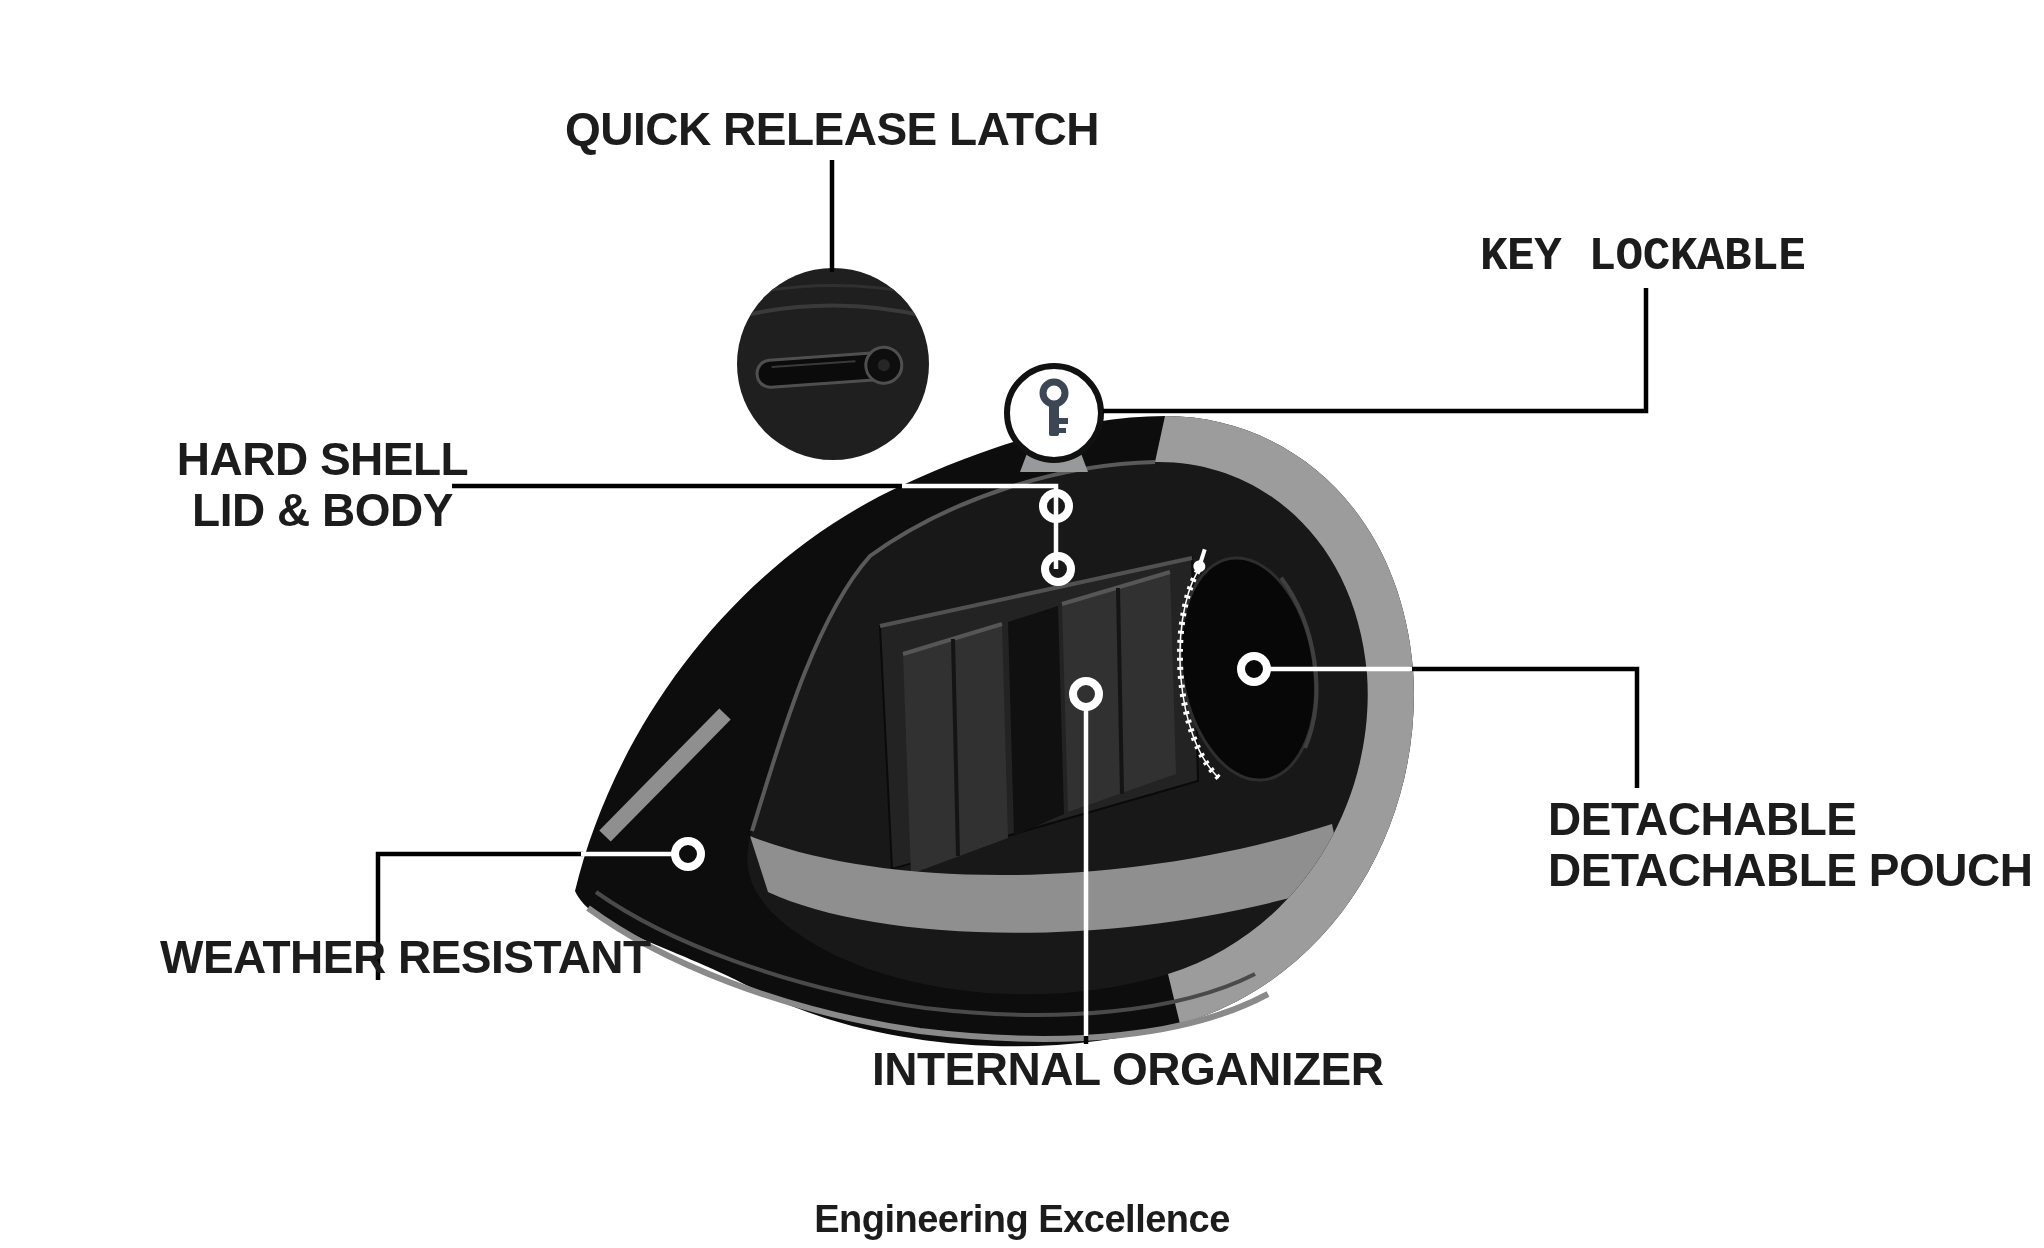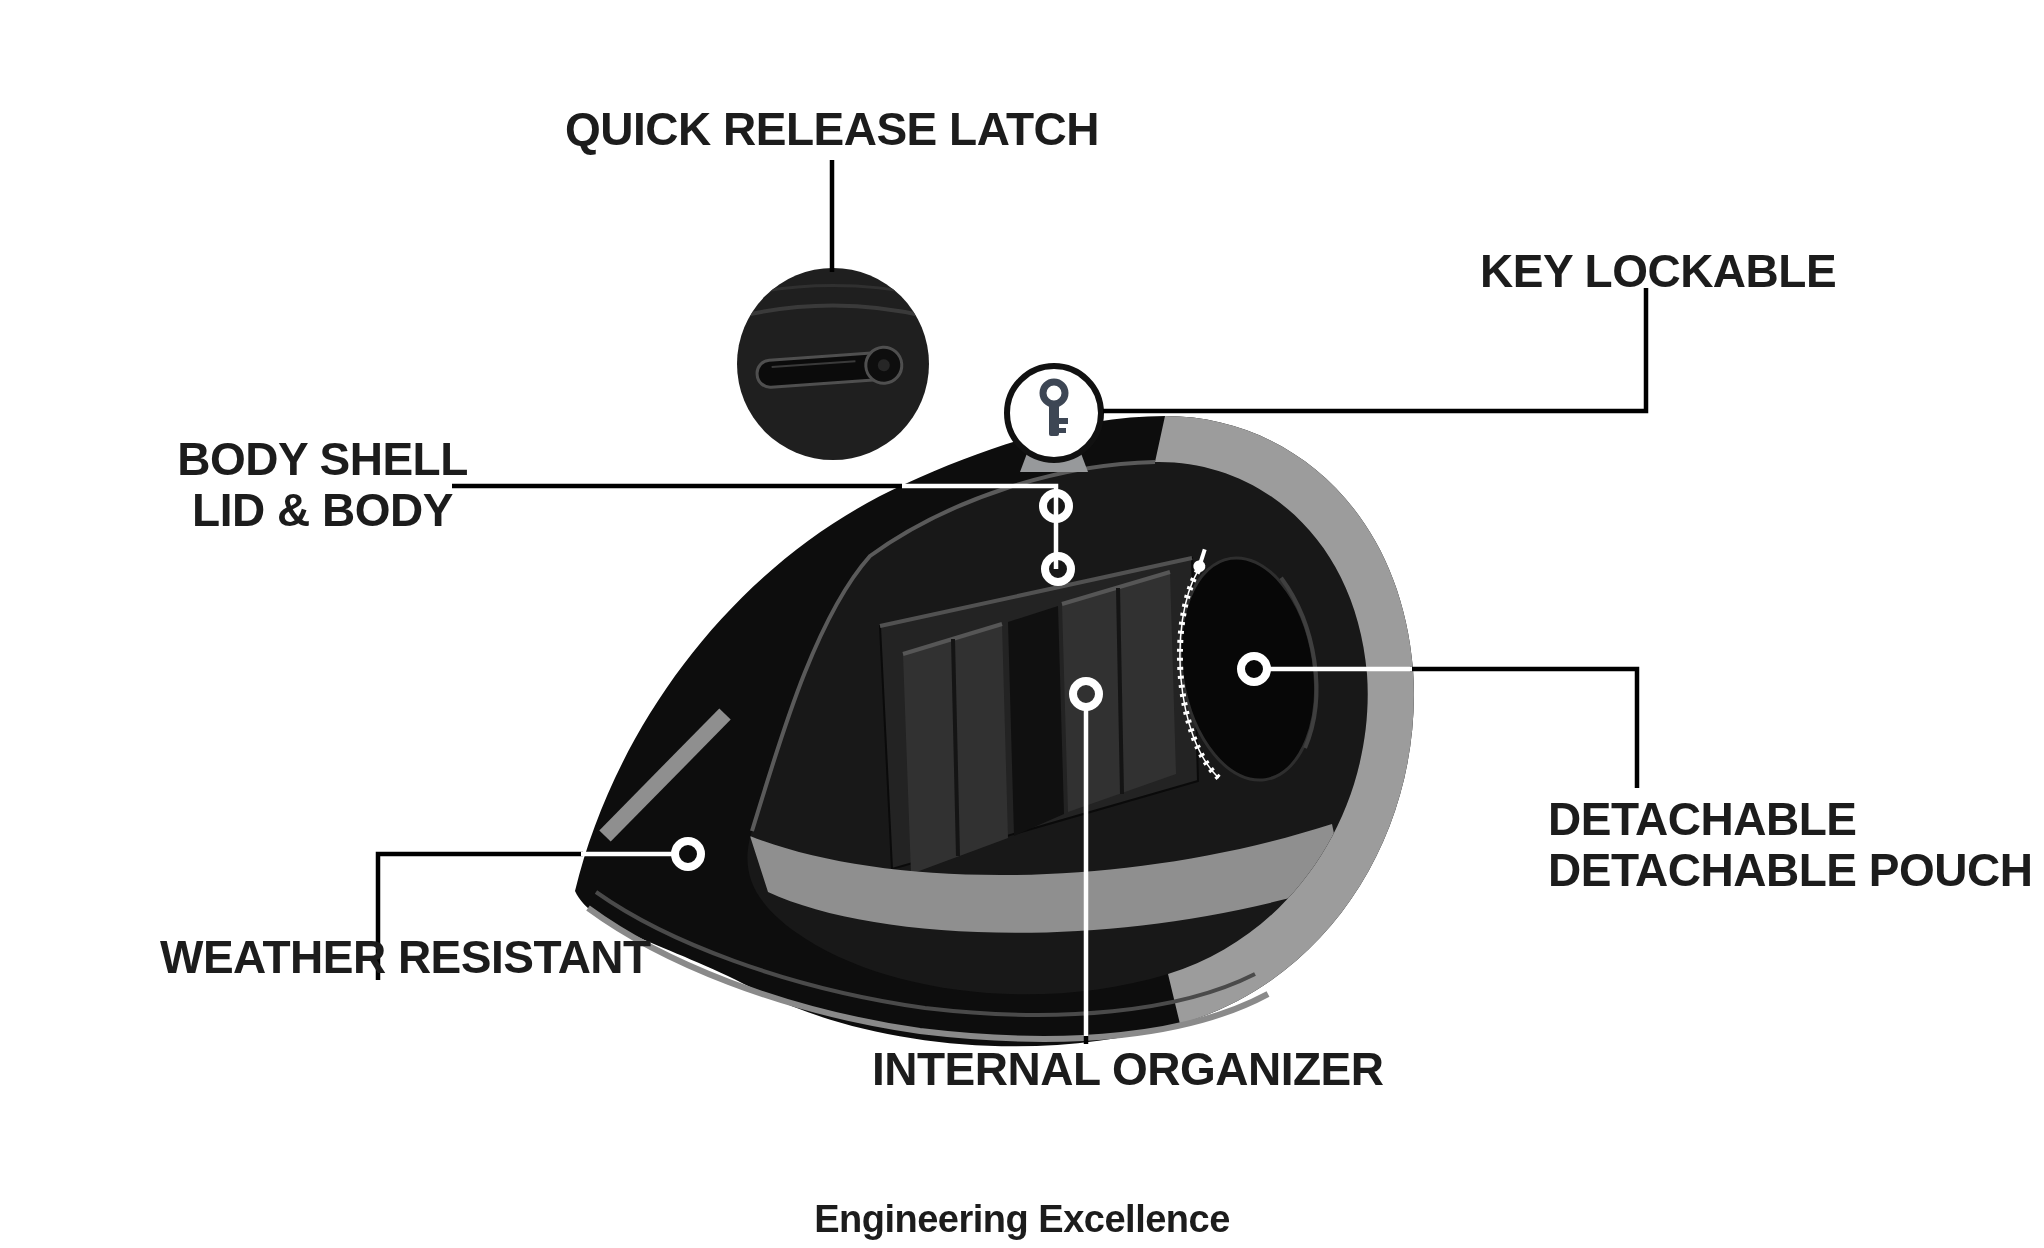--- a/index.html
+++ b/index.html
@@ -143,24 +143,24 @@
 
     <circle class="marker" cx="1056" cy="470" r="13"></circle>
     <circle class="marker" cx="1058" cy="533" r="13"></circle>
     <circle class="marker" cx="1254" cy="633" r="13"></circle>
     <circle class="marker" cx="688" cy="818" r="13"></circle>
     <circle class="marker" cx="1086" cy="658" r="13"></circle>
   </svg>
 
   <div class="label center" style="left:432px;top:68px;width:800px;">QUICK RELEASE LATCH</div>
 
-  <div class="label" style="left:1480px;top:210px;">KEY LOCKABLE</div>
+  <div class="label" style="left:1480px;top:196px;font-family:Liberation Mono, monospace;">KEY LOCKABLE</div>
 
   <div class="label center" style="left:150px;top:398px;width:345px;">
-    <div>BODY SHELL</div>
+    <div>HARD SHELL</div>
     <div>LID &amp; BODY</div>
   </div>
 
   <div class="label" style="left:1548px;top:758px;">
     <div>DETACHABLE</div>
     <div>DETACHABLE POUCH</div>
   </div>
 
   <div class="label" style="left:160px;top:896px;">WEATHER RESISTANT</div>
 

